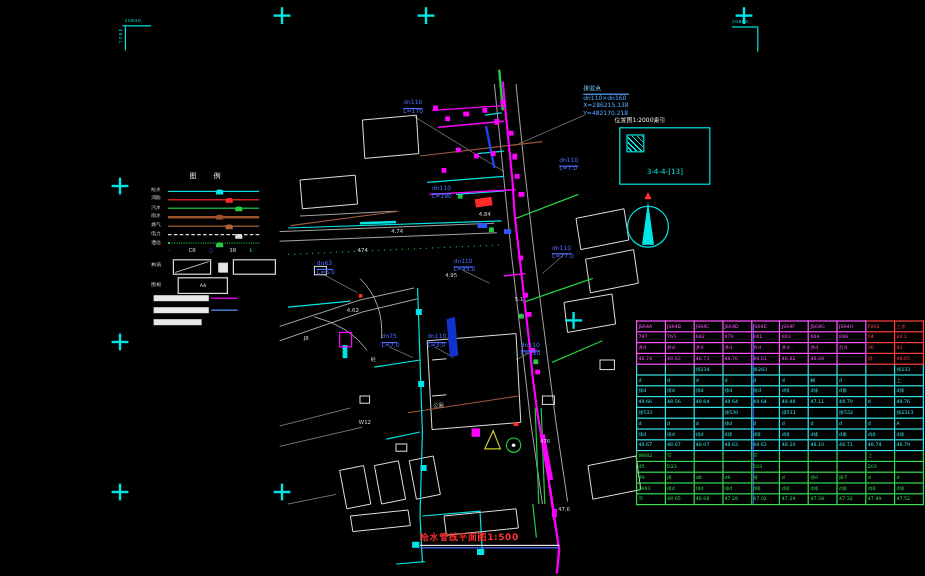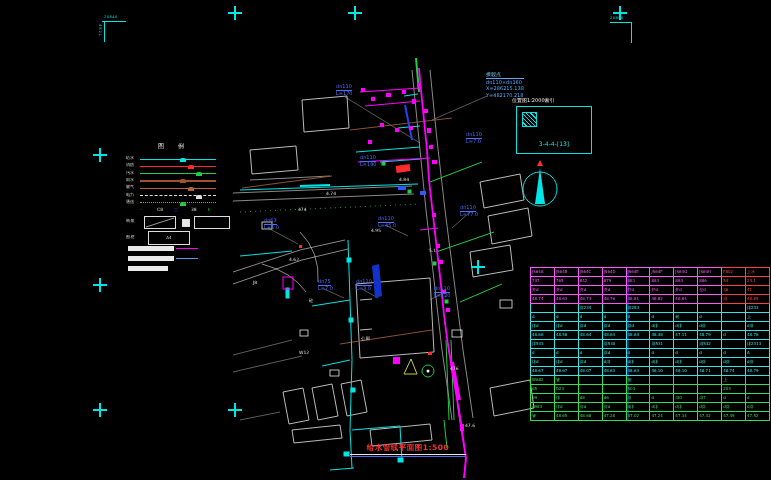--- a/index.html
+++ b/index.html
@@ -41,21 +41,21 @@
   .tlab{position:absolute;font-size:4.5px;color:#DDD;line-height:1;white-space:nowrap;}
   
   #ptable{position:absolute;left:530px;top:267px;width:240px;border-collapse:collapse;table-layout:fixed;}
   #ptable td{border:.8px solid;font-size:4px;line-height:1;padding:0 1px;height:8px;white-space:nowrap;overflow:hidden;}
   tr.g0 td{color:#FF55FF;border-color:#CC00CC;}
   tr.g0 td.redc{color:#FF4040;border-color:#CC2020;}
   tr.g1 td,tr.g2 td{color:#35E5E5;border-color:#00A8A8;}
   tr.g3 td{color:#35DD55;border-color:#18A838;}
   tr.gsep td{border-top-width:2px;}
   
-  #caption{position:absolute;left:350px;top:443px;width:116px;text-align:center;}
+  #caption{position:absolute;left:350px;top:443px;width:116px;text-align:left;}
   #caption .cap{color:#FF3030;font-size:7.5px;font-weight:bold;letter-spacing:.5px;}
   #caption .ul1{height:1px;background:#E8E8E8;margin-top:1px;}
   #caption .ul2{height:1px;background:#4D6DFF;margin-top:.5px;}
 </style>
 </head>
 <body>
 
 <div id="canvas">
 
   <svg width="771" height="480" viewBox="0 0 771 480">

